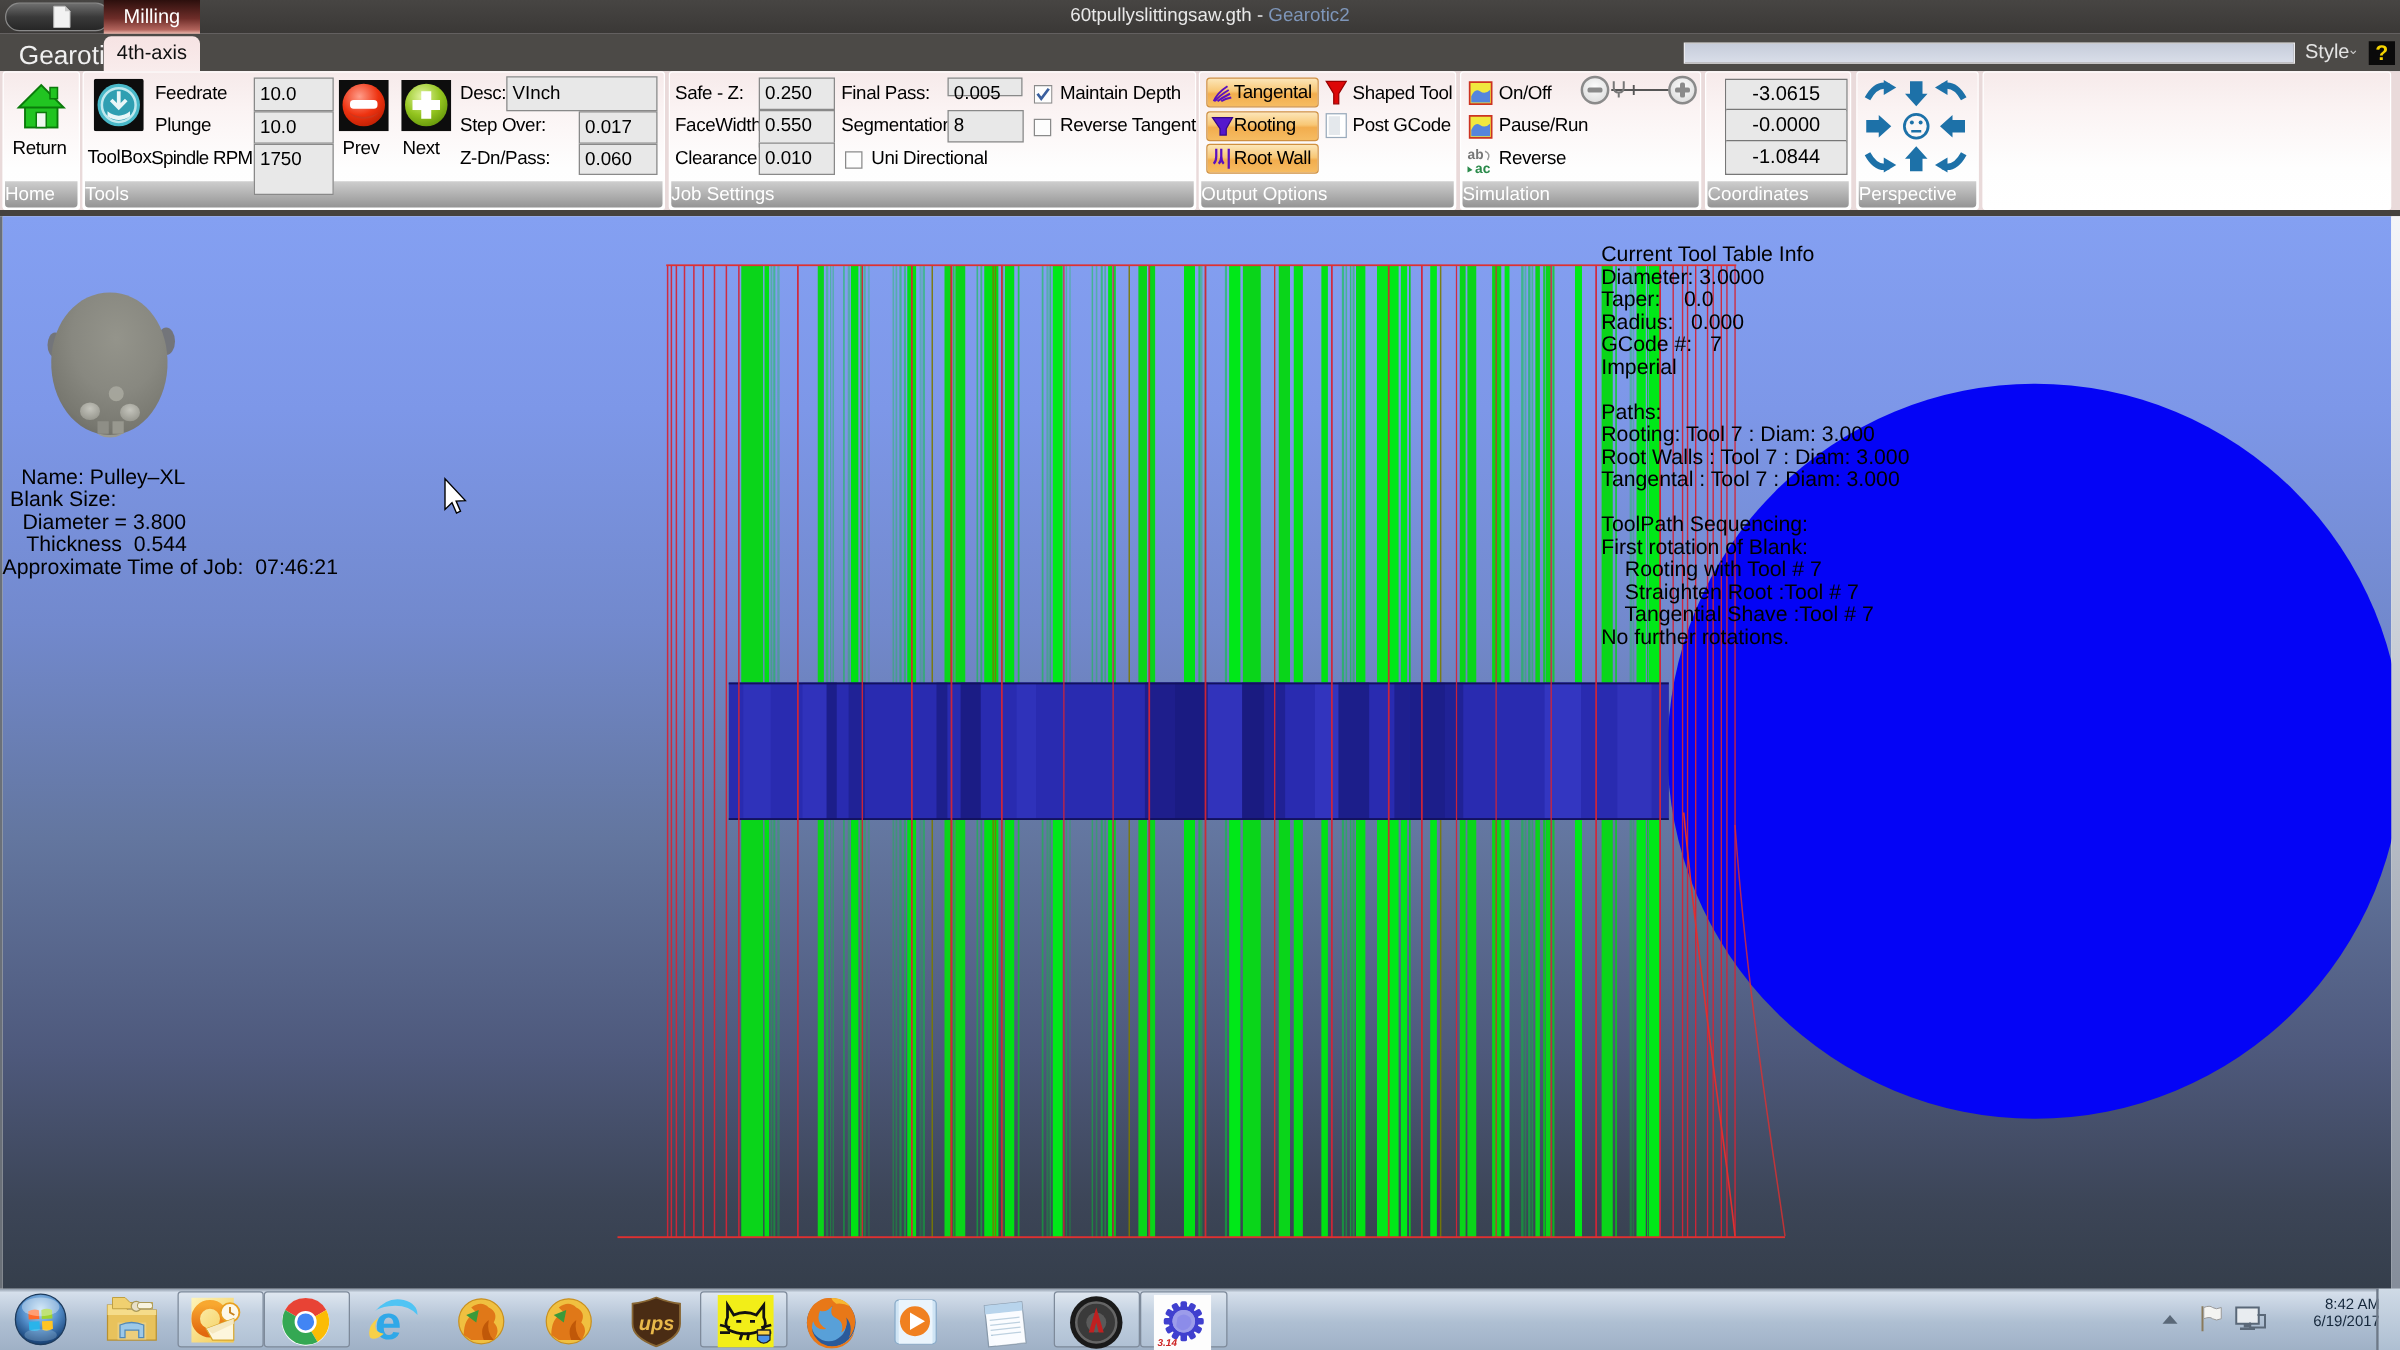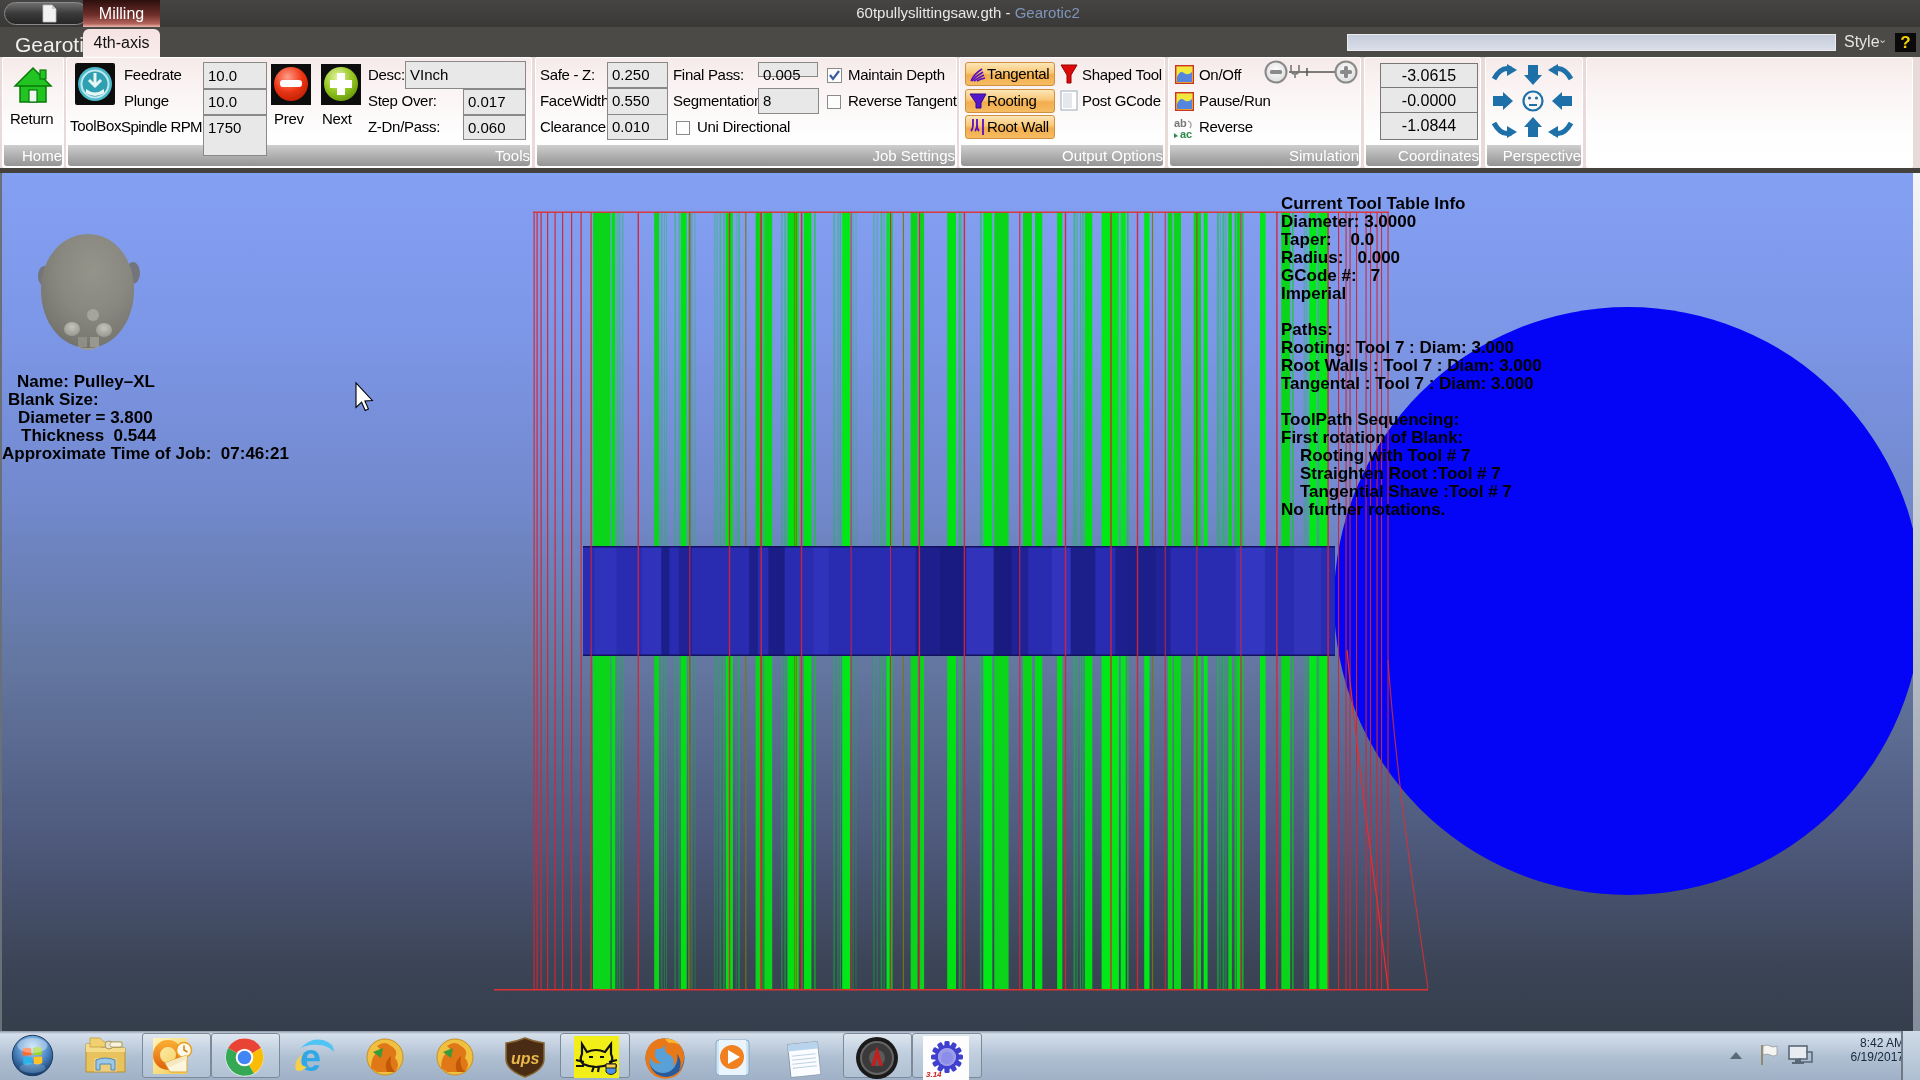--- a/index.html
+++ b/index.html
@@ -3,32 +3,32 @@
 *{margin:0;padding:0;box-sizing:border-box}
 html,body{width:1920px;height:1080px;overflow:hidden;font-family:"Liberation Sans",sans-serif}
 .abs{position:absolute}
 #stage{position:relative;width:1920px;height:1080px;background:#fff}
 
 #titlebar{left:0;top:0;width:1920px;height:27px;background:linear-gradient(#474543,#3a3836)}
 #tabrow{left:0;top:27px;width:1920px;height:30px;background:#4c4a47}
 #ribbon{left:0;top:57px;width:1920px;height:111px;background:#e9dada}
 #ribline{left:0;top:168px;width:1920px;height:5px;background:#45423e}
 .grp{position:absolute;top:0;height:111px;background:linear-gradient(180deg,#f6eaea 0%,#fbf4f4 30%,#fefefe 70%,#ffffff 100%);border-radius:3px;box-shadow:0 0 0 1px #fff inset}
-.glabel{position:absolute;bottom:2px;height:21px;background:linear-gradient(#cecece,#949494);border-radius:0 0 3px 3px;color:#fff;font-size:15px;text-align:right;line-height:21px}
+.glabel{position:absolute;bottom:2px;height:21px;background:linear-gradient(#cecece,#949494);border-radius:0 0 3px 3px;color:#fff;font-size:15px;text-align:left;line-height:21px}
 .rlab{position:absolute;color:#000;font-size:15px;letter-spacing:-0.3px;white-space:nowrap}
 .rin{position:absolute;background:#e8e8e8;border:1px solid #898989;color:#000;font-size:15px;padding-left:4px;white-space:nowrap}
 .ricon{position:absolute}
 .cell{position:absolute;background:#e8e8e8;color:#000;font-size:16px;text-align:center}
 .obtn{position:absolute;width:90px;height:24px;background:linear-gradient(#fce6b8,#f8c775 45%,#f2ad4e 55%,#f6bc62);border:1px solid #cf9040;border-radius:3px;font-size:15px;letter-spacing:-0.3px;color:#000;line-height:22px;padding-left:21px;white-space:nowrap}
 .cbx{position:absolute;width:14px;height:14px;background:#fdfdfd;border:1px solid #8a8a8a}
 
 #canvas{left:2px;top:173px;width:1911px;height:858px;background:linear-gradient(180deg,#84a0f2 0%,#7d97e8 18%,#7289cd 38%,#63769f 58%,#4e597c 78%,#3c4557 92%,#353e4b 100%)}
 #rborder{left:1913px;top:173px;width:7px;height:858px;background:linear-gradient(#f4f5f8,#c9ced6 40%,#858d9a)}
 #lborder{left:0;top:173px;width:2px;height:858px;background:#6a7078}
-.ctext{position:absolute;color:#000;font-size:17px;font-weight:bold;line-height:18px;white-space:pre;letter-spacing:0px}
+.ctext{position:absolute;color:#000;font-size:17px;font-weight:normal;line-height:18px;white-space:pre;letter-spacing:0px}
 
 #taskbar{left:0;top:1031px;width:1920px;height:49px;background:linear-gradient(180deg,#8d99a8 0%,#d5dfeb 6%,#c2cfdf 30%,#aebfd2 55%,#a6b7cc 80%,#9fb1c6 100%)}
 .tcell{position:absolute;top:1033px;width:69px;height:45px;background:linear-gradient(#dfe7f0,#c2d0e0 40%,#b0c1d4);border:1px solid #7e8a9a;border-radius:3px}
 .ticon{position:absolute;top:1037px}
 #tray{position:absolute;color:#15273b;font-size:12px;text-align:right}
 </style></head><body>
 <div id="stage">
 <div class="abs" id="titlebar"></div>
     <div class="abs" id="tabrow"></div>
     <div class="abs" style="left:4px;top:2px;width:84px;height:23px;border-radius:12px;background:linear-gradient(#6e6e6e,#3a3a3a 50%,#262626);border:1px solid #8a8a8a"></div>

